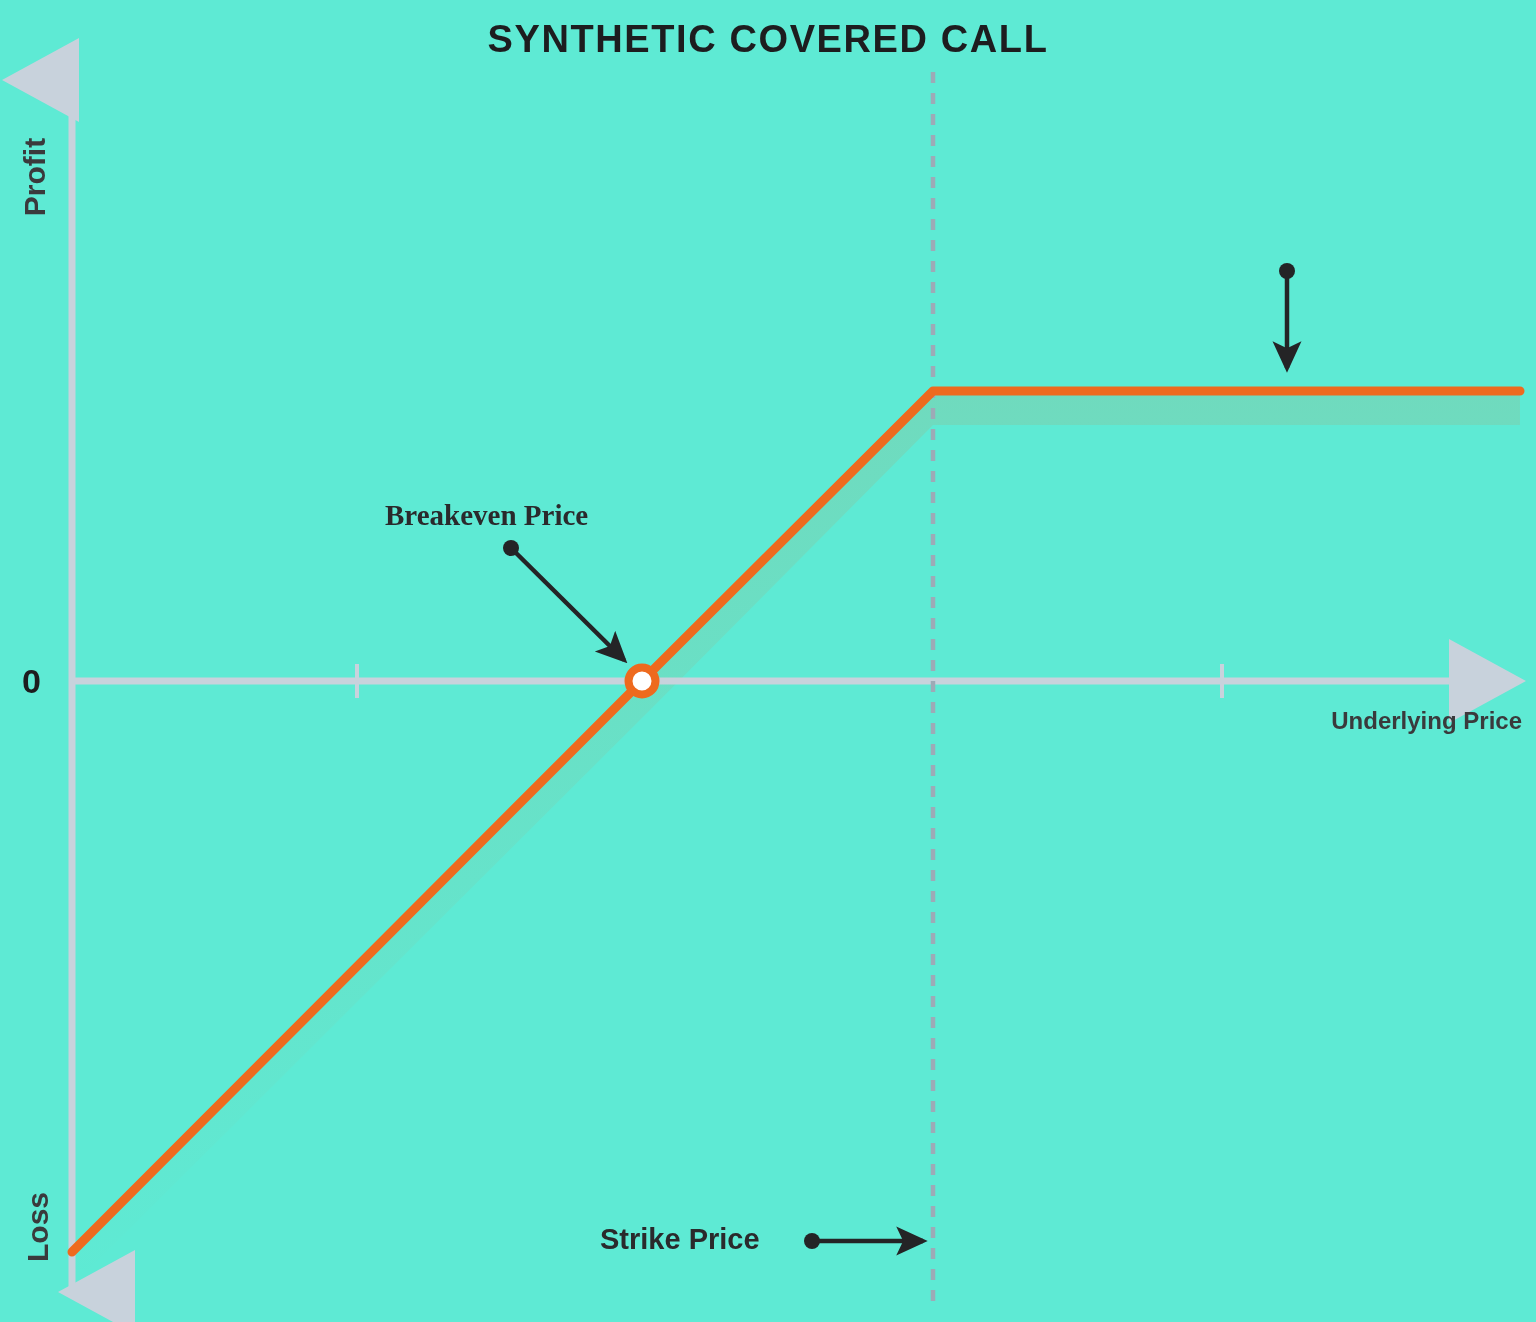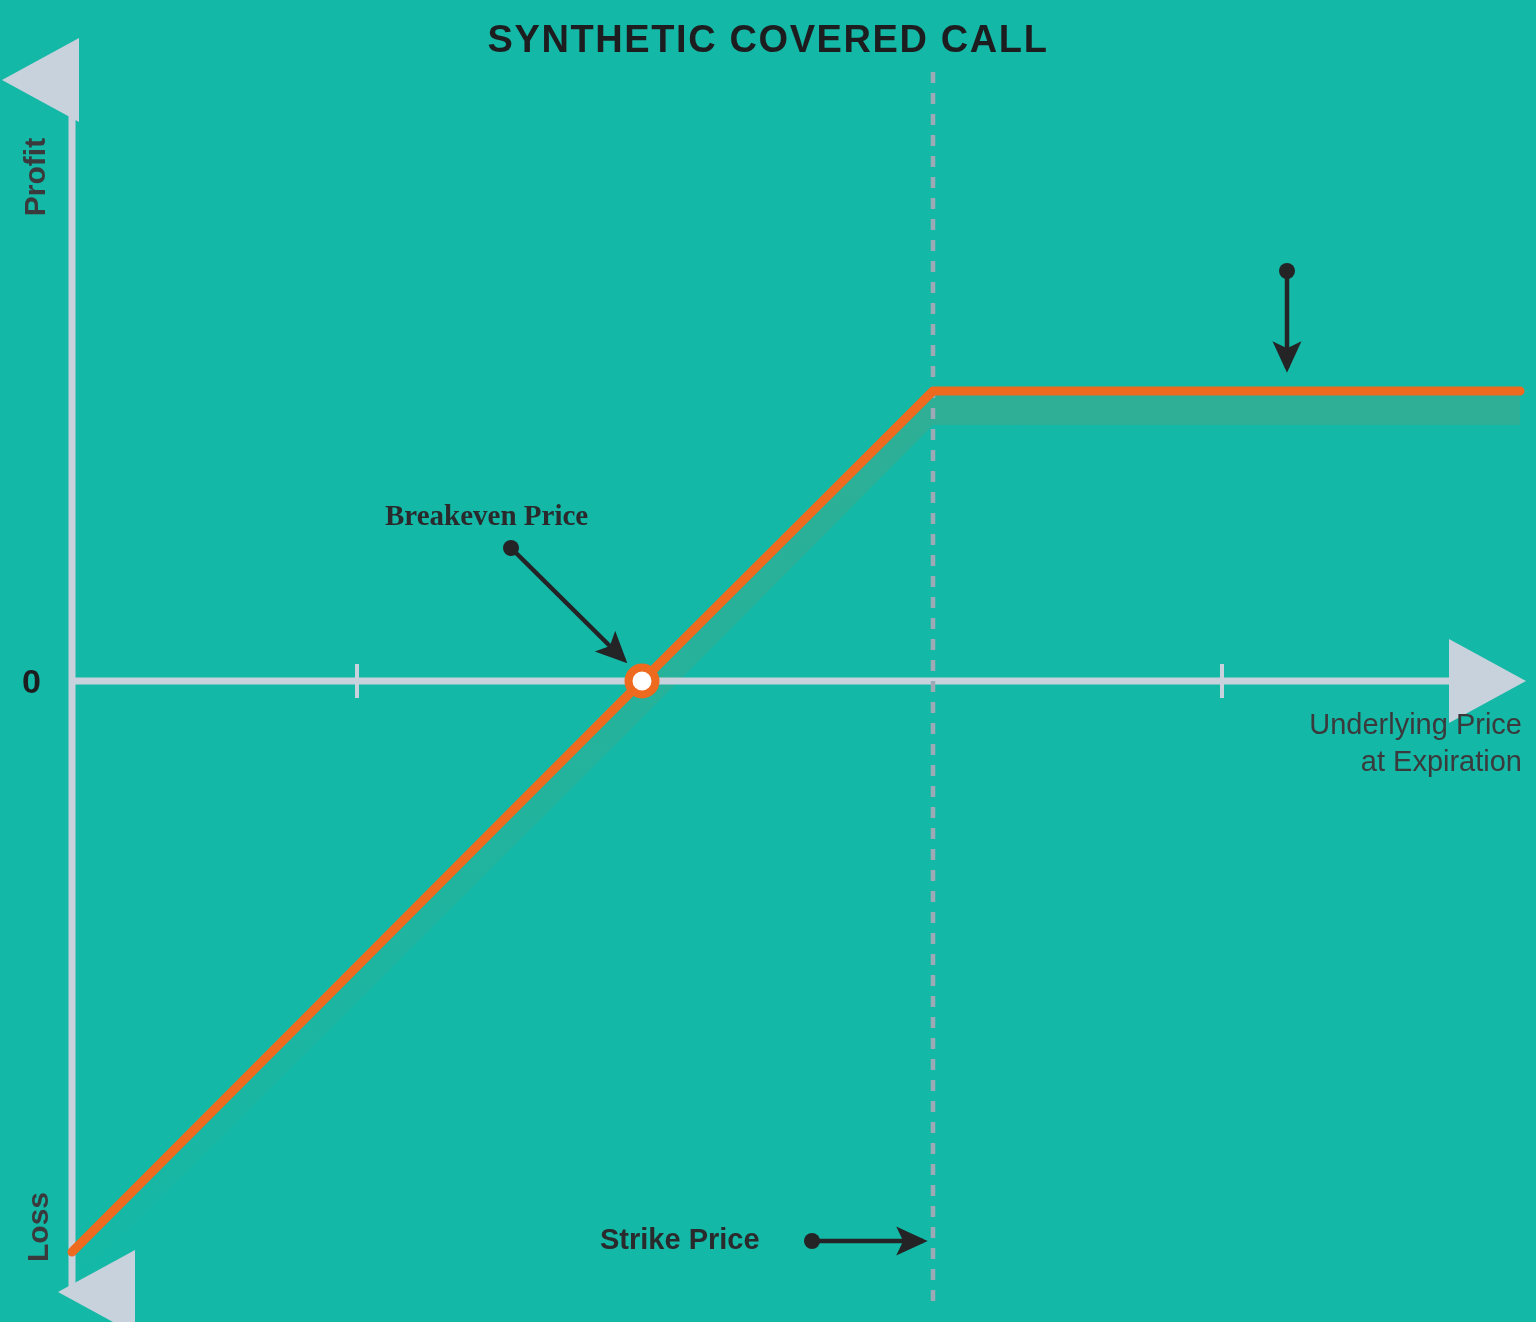--- a/index.html
+++ b/index.html
@@ -8,21 +8,21 @@
     background: #ffffff;
   }
   body {
     font-family: "Liberation Sans", sans-serif;
     -webkit-font-smoothing: antialiased;
   }
   #stage {
     position: relative;
     width: 1536px;
     height: 1322px;
-    background: #14b8a6;
+    background: #5eead4;
     overflow: hidden;
   }
   #chart-title {
     position: absolute;
     left: 0;
     top: 18px;
     width: 1536px;
     text-align: center;
     font-size: 38px;
     font-weight: 700;
@@ -63,23 +63,23 @@
     top: 662px;
     font-size: 34px;
     font-weight: 600;
     color: #1d1d1f;
   }
   #label-xaxis {
     position: absolute;
     right: 14px;
     top: 706px;
     text-align: right;
-    font-size: 29px;
+    font-size: 24px;
     line-height: 1.28;
-    font-weight: 400;
+    font-weight: 700;
     color: #3a3a3c;
   }
   .annot-text {
     position: absolute;
     font-size: 29px;
     font-weight: 700;
     color: #2a2a2c;
     white-space: nowrap;
   }
   #annot-premium { left: 1053px; top: 222px; }
@@ -147,21 +147,20 @@
   </svg>
 
   <div class="axis-label" id="label-profit">Profit</div>
 
   <div class="axis-label" id="label-loss">Loss</div>
 
   <div id="label-zero">0</div>
 
   <div id="label-xaxis">
     <div>Underlying Price</div>
-    <div>at Expiration</div>
   </div>
 
 
   <div class="annot-text" id="annot-breakeven">Breakeven Price</div>
 
   <div class="annot-text" id="annot-strike">Strike Price</div>
 
 </div>
 
 </body></html>

